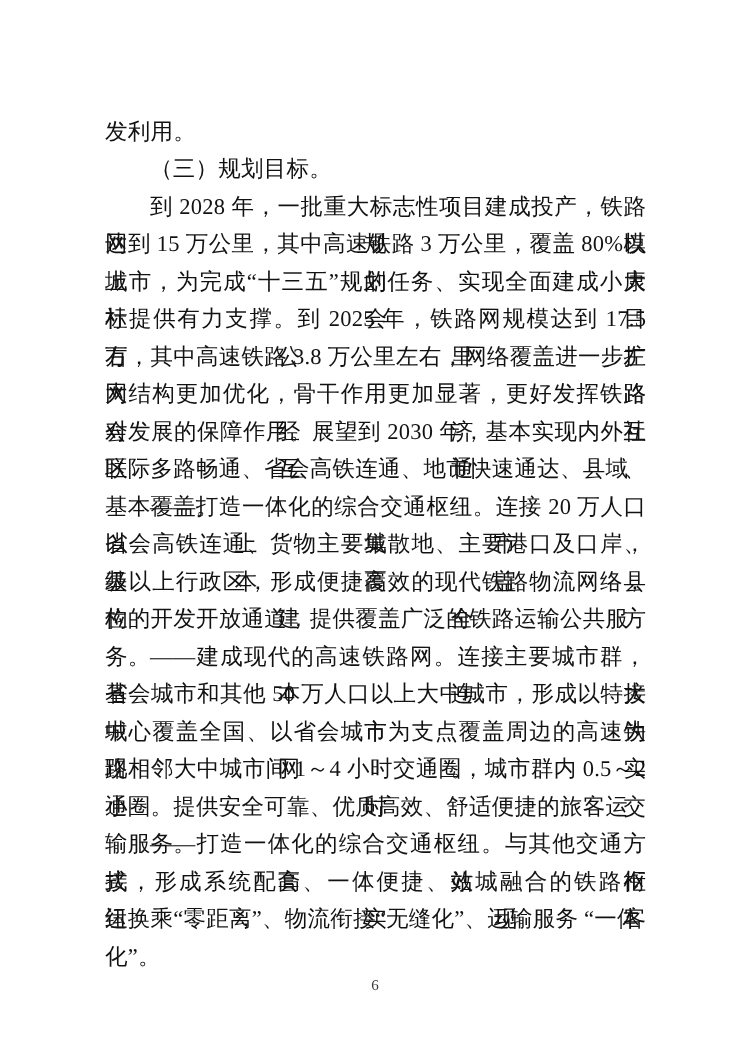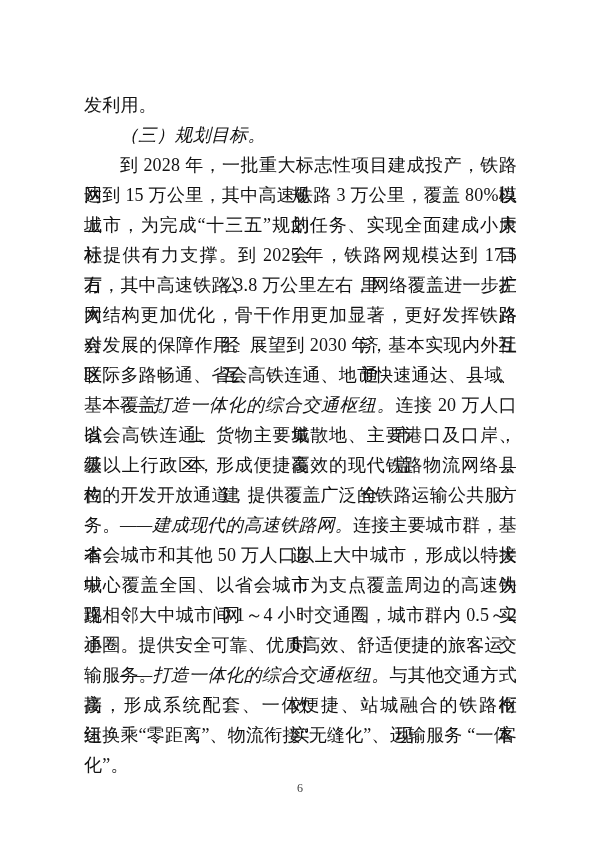--- a/index.html
+++ b/index.html
@@ -32,21 +32,20 @@
   .just {
     text-align: justify;
     text-align-last: justify;
   }
   
   .indent {
     text-indent: 36px;
   }
   
   .kai {
-    font-style: italic;
   }
   .page-number {
     position: absolute;
     top: 781px;
     left: 0;
     width: 100%;
     text-align: center;
     font-size: 12px;
     color: #3a3a3a;
   }

